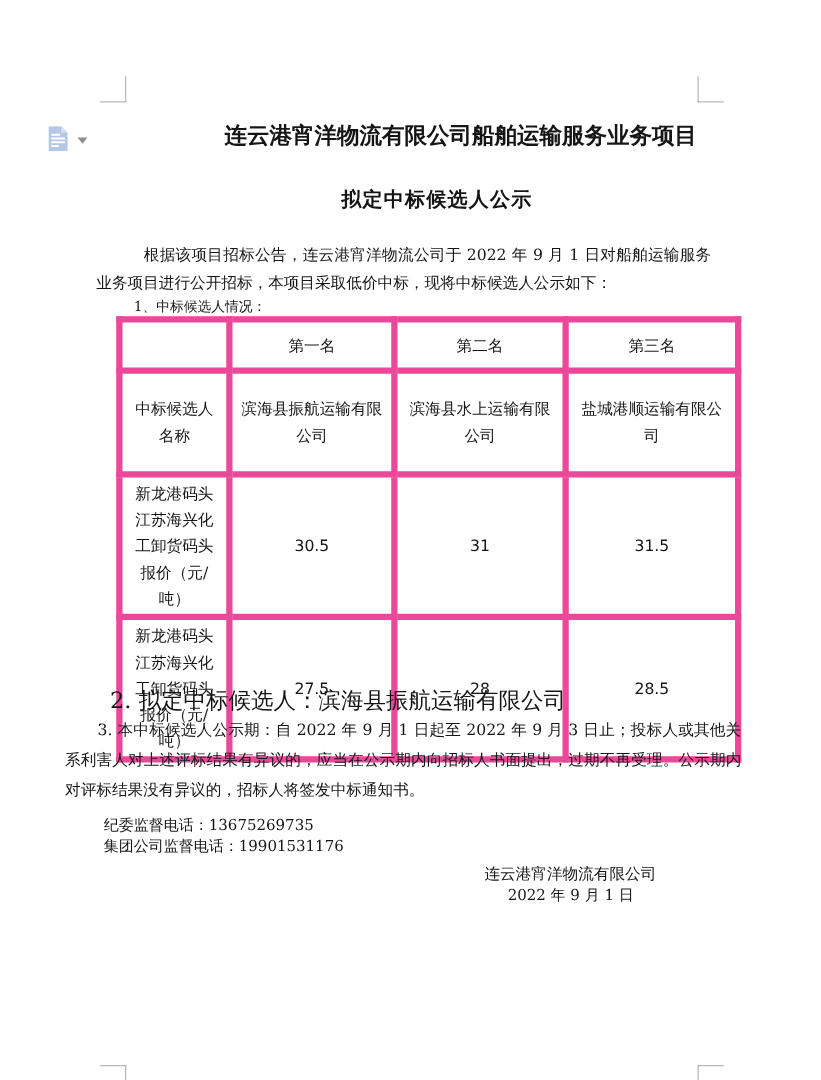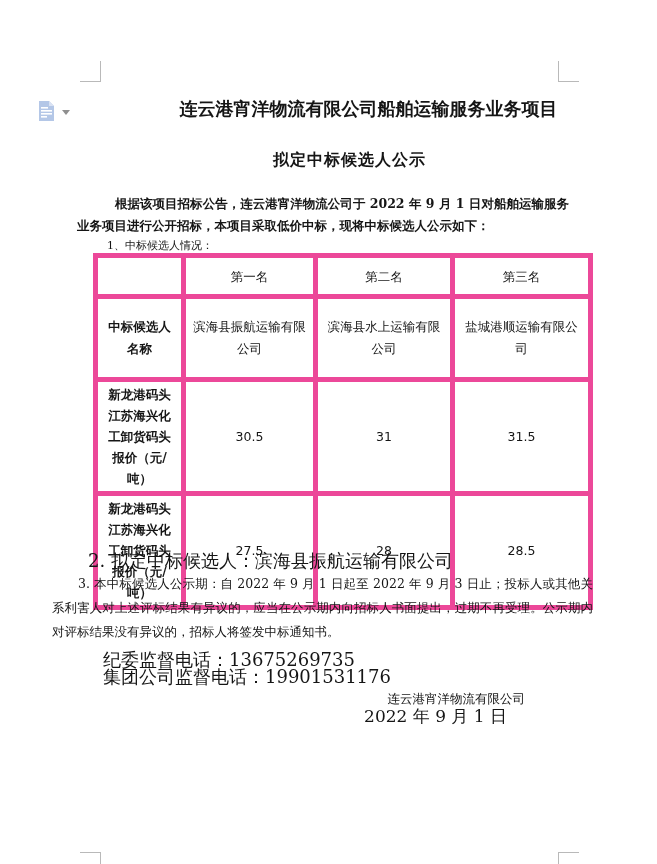--- a/index.html
+++ b/index.html
@@ -16,44 +16,44 @@
   .crop.tl{left:80px;top:61px;border-right:1px solid #b9b9b9;border-bottom:1px solid #b9b9b9;}
   .crop.tr{left:558px;top:61px;border-left:1px solid #b9b9b9;border-bottom:1px solid #b9b9b9;}
   .crop.bl{left:80px;top:852px;height:14px;border-right:1px solid #b9b9b9;border-top:1px solid #b9b9b9;}
   .crop.br{left:558px;top:852px;height:14px;border-left:1px solid #b9b9b9;border-top:1px solid #b9b9b9;}
   
   .doc-btn{position:absolute;left:38px;top:101px;display:flex;align-items:center;gap:7px;cursor:pointer;}
   .doc-btn .arrow{width:0;height:0;border-left:4px solid transparent;border-right:4px solid transparent;border-top:5px solid #8f8f8f;margin-top:2px;}
   .title{position:absolute;left:0;top:96px;width:657px;text-align:center;font-size:18px;font-weight:bold;line-height:26px;padding-left:40px;}
   .subtitle{position:absolute;left:0;top:148px;width:657px;text-align:center;font-size:16px;font-weight:bold;letter-spacing:1px;line-height:24px;margin-left:21px;}
   .para{font-size:12.5px;text-align:justify;}
-  .intro{position:absolute;left:77px;top:193px;width:492px;line-height:22px;text-indent:38px;font-weight:bold;}
+  .intro{position:absolute;left:77px;top:193px;width:492px;line-height:22px;text-indent:38px;}
   .sec1{position:absolute;left:107px;top:237px;font-size:11px;line-height:18px;}
   table.cand{
     position:absolute;left:93px;top:253px;
     border-collapse:collapse;table-layout:fixed;
   }
   table.cand td{
     border:5px solid #ec4899;
     font-size:12.5px;line-height:21px;
     text-align:center;vertical-align:middle;
     padding:2px 5px;overflow:hidden;
   }
-  td.w0{width:73px;font-weight:bold;} td.w1{width:117px;} td.w2{width:122px;} td.w3{width:123px;}
+  td.w0{width:73px;} td.w1{width:117px;} td.w2{width:122px;} td.w3{width:123px;}
   tr.hrow td{height:32px;}
   tr.r2 td{height:74px;line-height:22px;}
   tr.r3 td{height:88px;} tr.r4 td{height:86px;}
   td.vtop{vertical-align:top;padding-top:5px;}
   td.rowlabel{text-align:justify;line-height:22px;padding:4px 4px;}
   td.num{font-family:"DejaVu Sans","Liberation Sans",sans-serif;font-size:12.5px;}
   .sec2{position:absolute;left:88px;top:551px;font-size:18px;line-height:20px;}
   .sec3{position:absolute;left:52px;top:572px;width:541px;line-height:24px;text-indent:26px;}
-  .phones{position:absolute;left:103px;top:652px;font-size:18px;line-height:16.5px;}
+  .phones{position:absolute;left:83px;top:652px;font-size:12px;line-height:16.5px;}
   .sig-company{position:absolute;right:132px;top:691px;font-size:12.5px;line-height:15px;text-align:right;}
-  .sig-date{position:absolute;right:150px;top:709px;font-size:17px;line-height:15px;text-align:right;}
+  .sig-date{position:absolute;right:150px;top:709px;font-size:12px;line-height:15px;text-align:right;}
 </style>
 </head>
 <body>
 
 <div class="page">
 
   <div class="crop tl"></div>
   <div class="crop tr"></div>
   <div class="crop bl"></div>
   <div class="crop br"></div>

